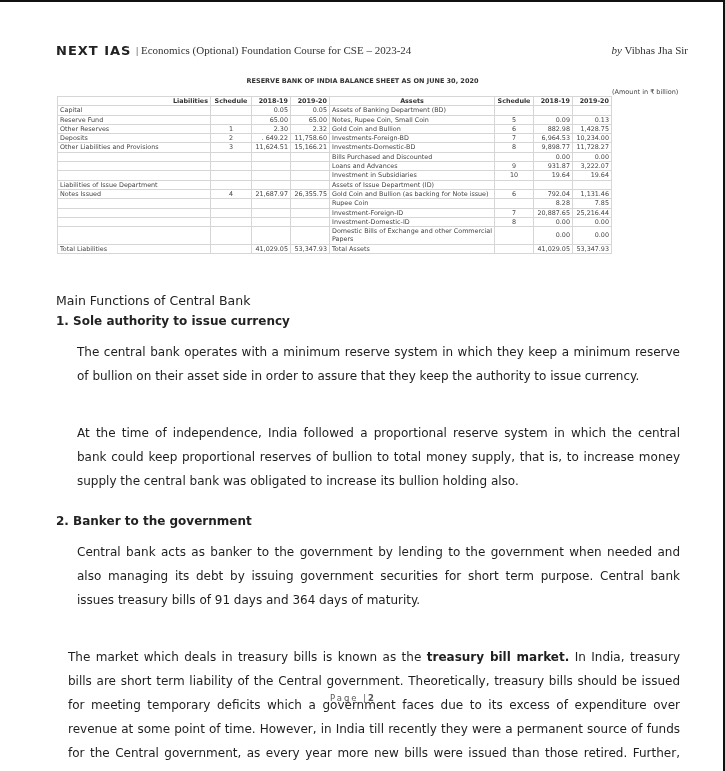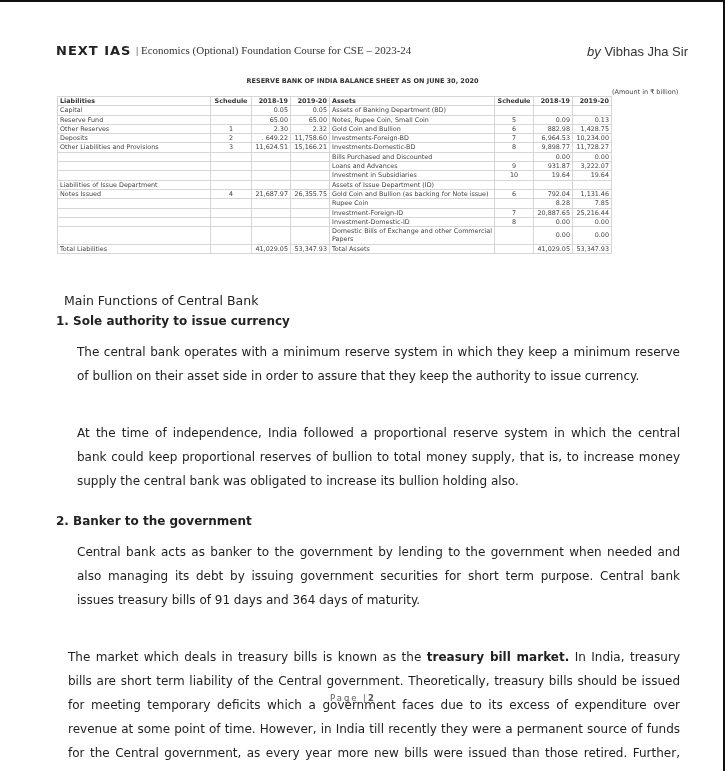--- a/index.html
+++ b/index.html
@@ -7,43 +7,43 @@
     width: 725px; height: 771px; background: #ffffff; position: relative; overflow: hidden;
     font-family: "DejaVu Sans", sans-serif; color: #1a1a1a;
   }
   .frame-top { position: absolute; left: 0; top: 0; width: 725px; height: 2px; background: #111; }
   .frame-right { position: absolute; right: 0; top: 0; width: 2px; height: 771px; background: #111; }
 
   .header { position: absolute; left: 56px; top: 43px; width: 632px; height: 20px; }
   .brand { position: absolute; left: 0; top: 0; font-family: "DejaVu Sans", sans-serif; font-weight: bold;
            font-size: 13px; letter-spacing: 1px; color: #222; }
   .course { position: absolute; left: 80px; top: 1px; font-family: Liberation Serif, serif; font-size: 11px; color: #333; }
-  .author { position: absolute; right: 0; top: 1px; font-family: Liberation Sans, sans-serif; font-size: 13px; color: #333; }
+  .author { position: absolute; right: 0; top: 1px; font-family: Liberation Serif, serif; font-size: 11px; color: #333; }
   .author i { font-style: italic; }
 
   .sheet-title { position: absolute; left: 0; width: 725px; top: 77px; text-align: center;
                  font-size: 6.5px; font-weight: bold; color: #333; }
   .amount-note { position: absolute; left: 612px; top: 88px; font-size: 6.5px; color: #444; }
 
   table.bs { position: absolute; left: 57px; top: 96px; border-collapse: collapse; font-size: 6.4px; color: #444;
              font-family: "DejaVu Sans", sans-serif; }
   table.bs td, table.bs th { border: 1px solid #d6d6d6; padding: 0 2px; height: 8.3px; line-height: 8.3px; white-space: nowrap; }
   table.bs th { font-weight: bold; color: #333; }
   .c-liab { width: 148px; text-align: left; }
   .c-sch { width: 36px; text-align: center; }
   .c-num { width: 34px; text-align: right; }
   .c-asset { width: 160px; text-align: left; }
   .c-asch { width: 34px; text-align: center; }
   .c-anum { width: 34px; text-align: right; }
   td.wrap { white-space: normal !important; line-height: 8.3px; margin-top: 7px; }
-  th.c-liab { text-align: left; }
-  th.c-asset { }
+  th.c-liab { text-align: right; }
+  th.c-asset { text-align: center; }
 
   .body-text { position: absolute; left: 56px; top: 293px; width: 636px; font-family: "DejaVu Sans", sans-serif; color: #1e1e1e; }
-  .h-main { font-size: 12.5px; font-weight: normal; margin: 0 0 6px 8px; color: #222; }
+  .h-main { font-size: 12.5px; font-weight: normal; margin: 0 0 6px 0; color: #222; }
   .item-title { font-size: 12px; font-weight: bold; margin: 0; color: #222; }
   .para { font-size: 12px; line-height: 24px; text-align: justify; margin: 12px; }
   .indent { margin-left: 21px; }
   .gap { height: 9px; }
   .para b { font-weight: bold; }
   .page-num { position: absolute; left: 0; width: 704px; top: 693px; text-align: center; font-size: 8.5px; letter-spacing: 2px; color: #555; }
   .page-num b { letter-spacing: 0; }
 </style>
 </head>
 <body>

